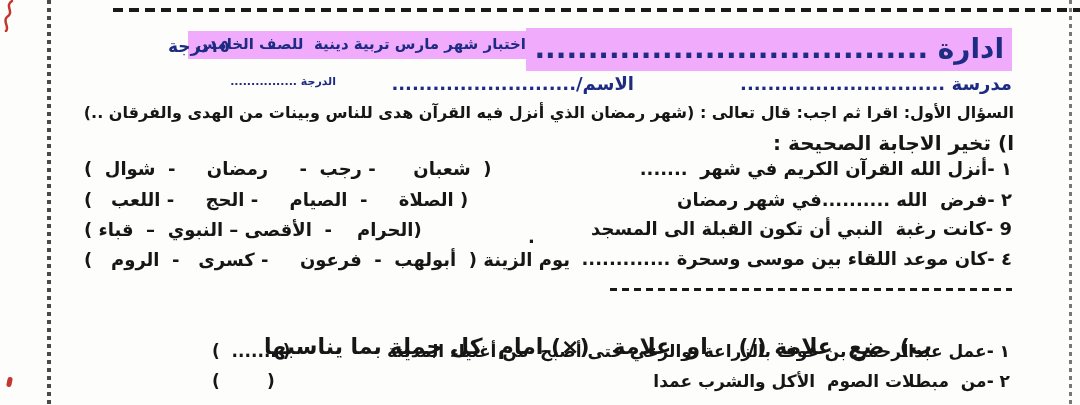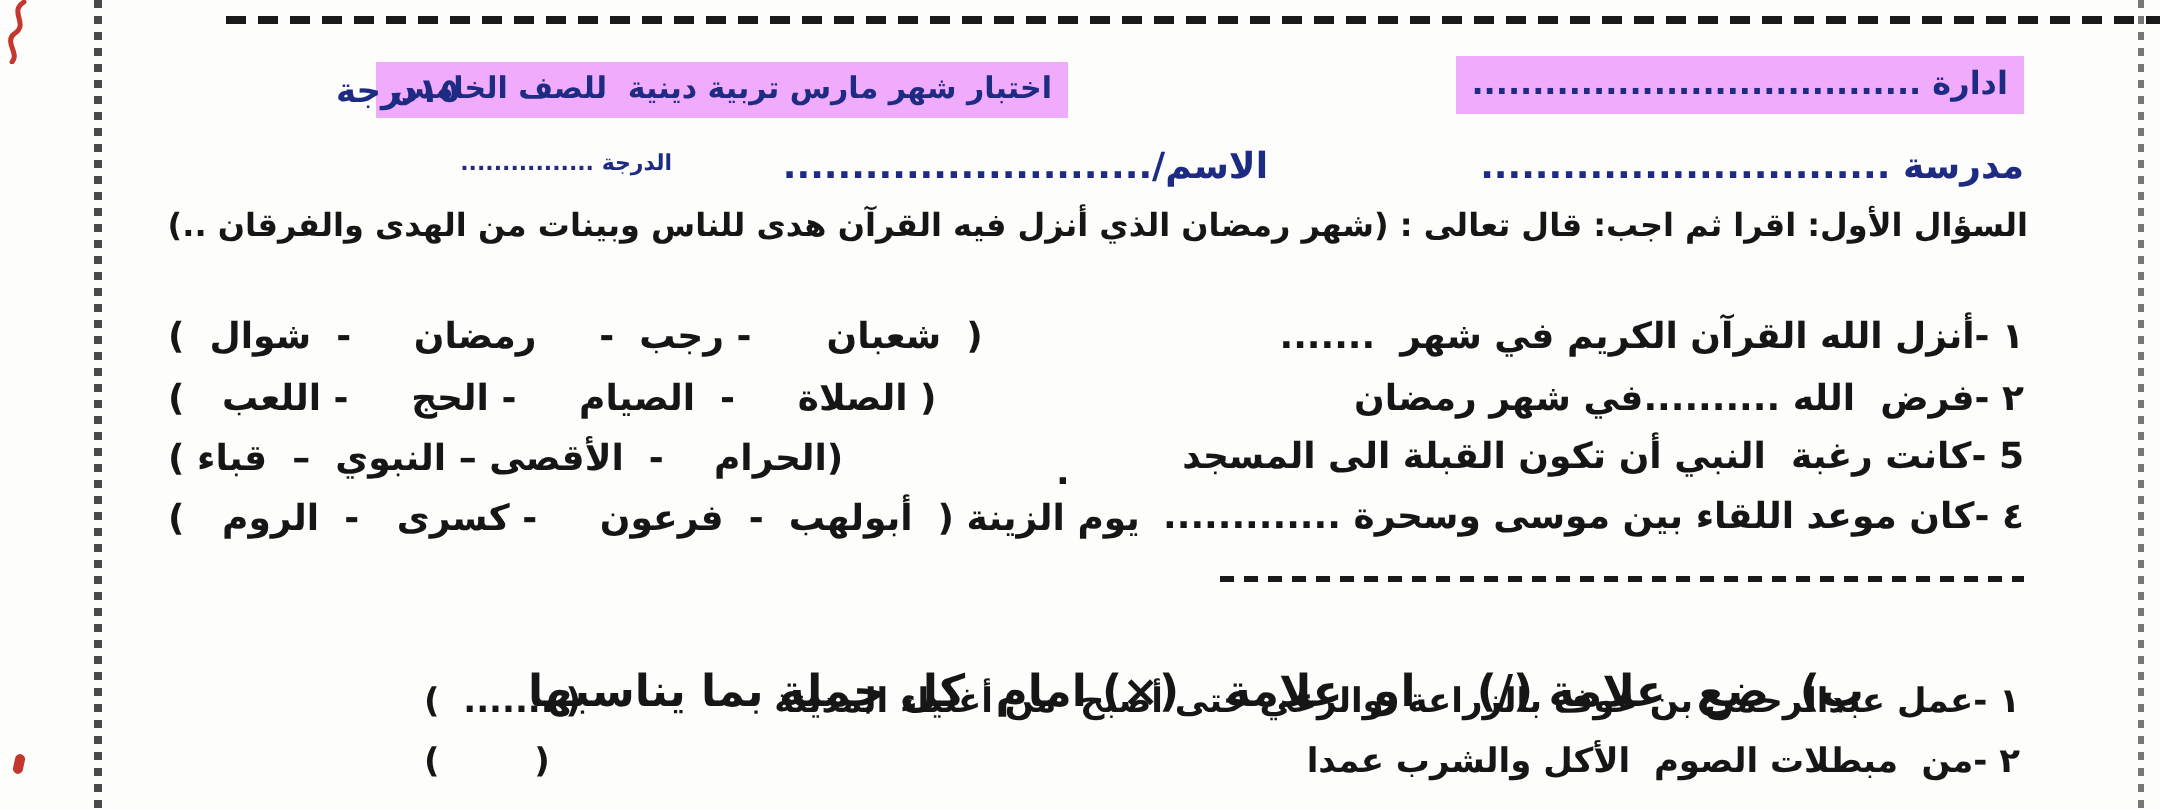--- a/index.html
+++ b/index.html
@@ -17,21 +17,21 @@
   
   .chain{position:absolute;top:0;bottom:0;width:4px;
          background:repeating-linear-gradient(180deg,#4a4a4a 0 4px,transparent 4px 8px);}
   .chain.left{left:47px;}
   .chain.right{left:1069px;width:3px;opacity:.75;}
   
   .red-squiggle{position:absolute;left:1px;top:0;}
   .red-dot{position:absolute;left:7px;top:377px;width:5px;height:10px;
            background:#c4372e;border-radius:3px;transform:rotate(12deg);}
   
-  #admin{top:28px;right:68px;font-size:16px;}
+  #admin{top:28px;right:68px;font-size:28px;}
   #title{top:31px;right:546px;font-size:15px;}
   #marks{top:36px;left:168px;font-size:17px;}
   #school{top:73px;right:68px;font-size:18px;}
   #name{top:73px;right:446px;font-size:18px;}
   #grade{top:75px;right:744px;font-size:11px;}
   
   #intro{top:103px;right:66px;font-size:16px;}
   #choose{top:131px;right:66px;font-size:20px;}
   .qtext{font-size:18px;right:68px;}
   .qchoice{font-size:18px;left:84px;}
@@ -62,28 +62,29 @@
 
   <div class="ar navy hl" id="admin">ادارة .....................................</div>
   <div class="ar navy hl" id="title">اختبار شهر مارس تربية دينية  للصف الخامس</div>
   <div class="ar navy" id="marks">١٥درجة</div>
 
   <div class="ar navy" id="school">مدرسة ..............................</div>
   <div class="ar navy" id="name">الاسم/...........................</div>
   <div class="ar navy" id="grade">الدرجة ................</div>
 
   <div class="ar" id="intro">السؤال الأول: اقرا ثم اجب: قال تعالى : (شهر رمضان الذي أنزل فيه القرآن هدى للناس وبينات من الهدى والفرقان ..)</div>
+  <div class="ar" id="choose">ا) تخير الاجابة الصحيحة :</div>
 
   <div class="ar qtext" id="q1t">١ -أنزل الله القرآن الكريم في شهر  .......</div>
   <div class="ar qchoice" id="c1">(  شعبان      - رجب  -     رمضان     -  شوال  )</div>
 
   <div class="ar qtext" id="q2t">٢ -فرض  الله ..........في شهر رمضان</div>
   <div class="ar qchoice" id="c2">( الصلاة     -  الصيام     - الحج     - اللعب   )</div>
 
-  <div class="ar qtext" id="q3t">5 -كانت رغبة  النبي أن تكون القبلة الى المسجد</div>
+  <div class="ar qtext" id="q3t">9 -كانت رغبة  النبي أن تكون القبلة الى المسجد</div>
   <div class="ar" id="dot3">.</div>
   <div class="ar qchoice" id="c3">(الحرام    -  الأقصى – النبوي  –  قباء )</div>
 
   <div class="ar qtext" id="q4t">٤ -كان موعد اللقاء بين موسى وسحرة .............</div>
   <div class="ar qchoice" id="c4">يوم الزينة (  أبولهب  -  فرعون     - كسرى   -  الروم   )</div>
 
   <div class="dash-mid"></div>
   <div class="ar" id="bhead">ب)  ضع  علامة (/)    او  علامة   (×) امام  كل جملة بما يناسبها</div>
 
   <div class="ar btext" id="b1t">١ -عمل عبدالرحمن بن عوف بالزراعة  والرعي حتى أصبح  من أغنياء المدينة</div>

